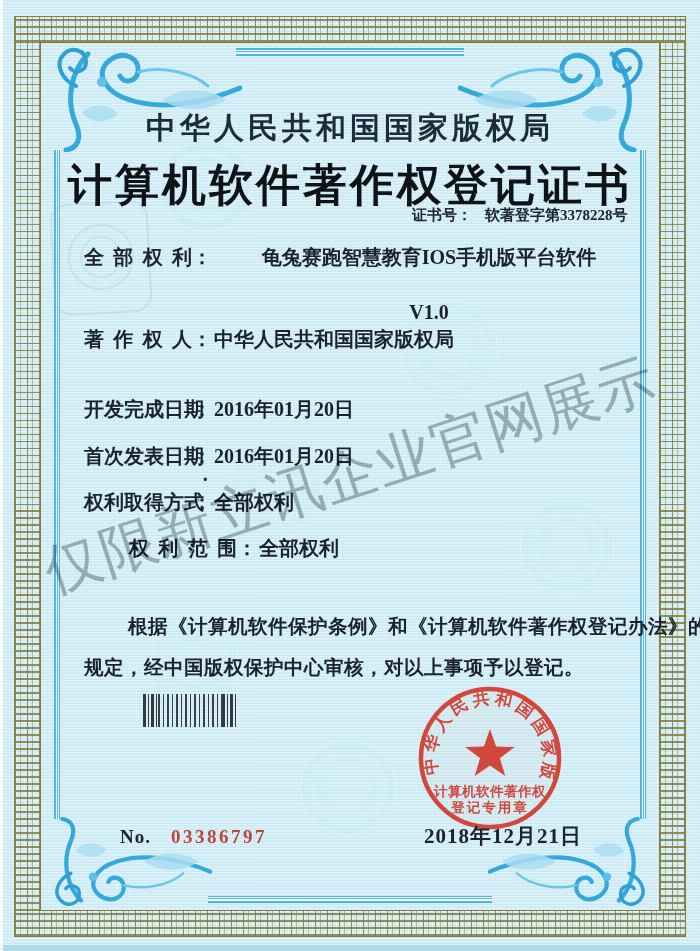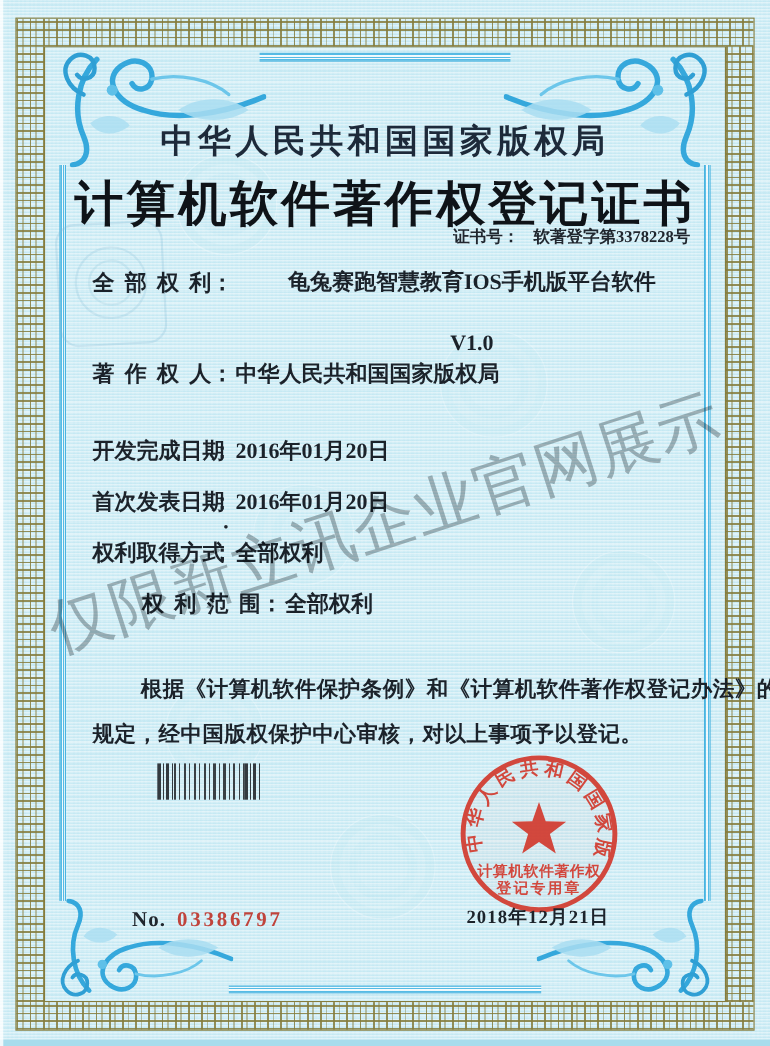--- a/index.html
+++ b/index.html
@@ -70,25 +70,25 @@
   .barcode{position:absolute;left:143px;top:694px;width:94px;height:33px;display:flex;}
   .bc-left,.bc-right{width:15px;height:100%;
       background:repeating-linear-gradient(90deg,#343a40 0 3px, transparent 3px 5px,#343a40 5px 6px, transparent 6px 8px);}
   .bc-mid{flex:1;height:100%;
       background-image:
         repeating-linear-gradient(90deg,#3a4045 0 2px,transparent 2px 5px, #3a4045 5px 6px, transparent 6px 9px),
         repeating-linear-gradient(0deg, rgba(211,238,246,.95) 0 2px, transparent 2px 5px, rgba(211,238,246,.9) 5px 7px, transparent 7px 11px);}
   
   .seal{position:absolute;left:415px;top:683px;width:150px;height:150px;opacity:.92;}
   .seal svg{display:block;width:100%;height:100%;}
-  .seal-date{position:absolute;left:424px;top:822px;font-size:17px;font-weight:600;letter-spacing:1px;color:#1c232b;text-align:center;}
+  .seal-date{position:absolute;left:424px;top:822px;font-size:21px;font-weight:600;letter-spacing:1px;color:#1c232b;text-align:center;}
   
   .serial{position:absolute;left:120px;top:826px;font-size:19px;font-weight:600;}
   .serial .no-lbl{color:#20262e;letter-spacing:1px;}
-  .serial .no-val{color:#c0443c;letter-spacing:2.5px;margin-left:10px;}
+  .serial .no-val{color:#c0443c;letter-spacing:2.5px;margin-left:20px;}
   
   .watermark{position:absolute;left:50%;top:476px;transform:translate(-50%,-50%) rotate(-18deg);
       white-space:nowrap;font-family:"Liberation Sans","DejaVu Sans",sans-serif;
       font-size:57px;font-weight:500;letter-spacing:1px;color:rgba(110,118,122,.52);
       mix-blend-mode:multiply;pointer-events:none;z-index:5;}
   .photo-edge{position:absolute;left:0;right:0;bottom:0;height:6px;background:#a8dcec;}
   .edge-white{position:absolute;left:0;top:0;bottom:0;width:3px;background:rgba(255,255,255,.8);}
 </style>
 </head>
 <body>

